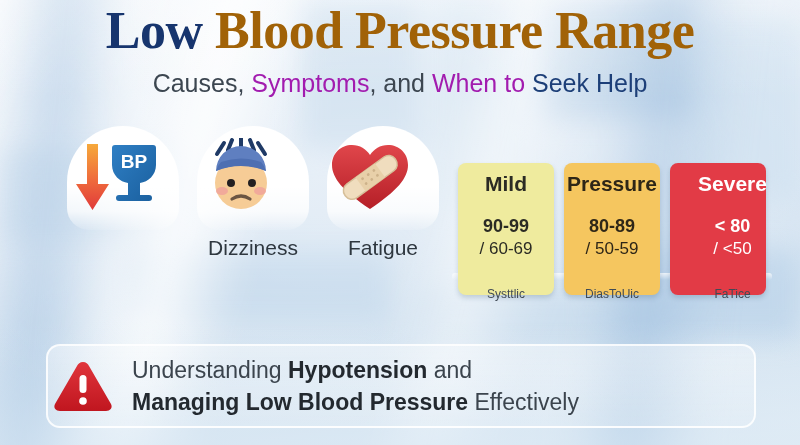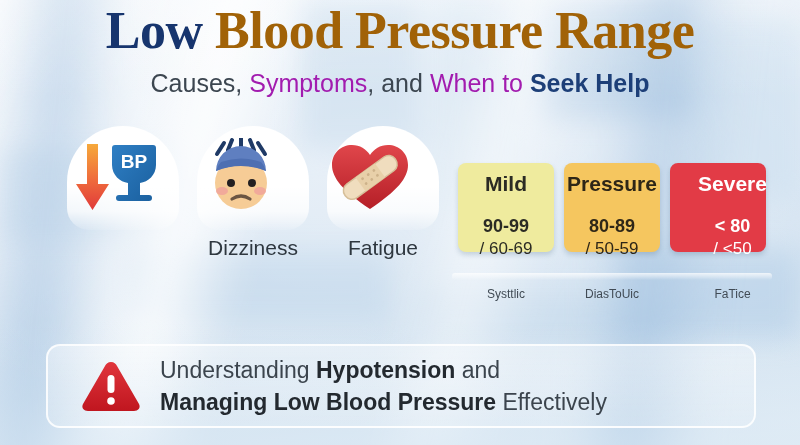--- a/index.html
+++ b/index.html
@@ -77,21 +77,21 @@
     top: 68px;
     left: 0;
     width: 800px;
     text-align: center;
     font-size: 25px;
     line-height: 30px;
     white-space: nowrap;
     color: #3c4650;
   }
   .s-bold-navy { font-weight: normal; color: #a21caf; }
-  .s-navy { color: #1d3f78; font-weight: bold; }
+  .s-navy { color: #1d3f78; }
 
   
   .symptoms {
     position: absolute;
     left: 58px;
     top: 126px;
     width: 390px;
     display: flex;
     justify-content: flex-start;
     gap: 0px;
@@ -130,21 +130,21 @@
   .cards {
     position: absolute;
     left: 458px;
     top: 163px;
     display: flex;
     gap: 10px;
   }
   .card {
     position: relative;
     width: 96px;
-    height: 89px;
+    height: 132px;
     border-radius: 8px;
     display: flex;
     flex-direction: column;
     align-items: center;
     justify-content: flex-start;
     padding-top: 9px;
     box-sizing: border-box;
     box-shadow: 0 3px 5px rgba(60,90,120,0.22);
   }
   .card-title {
@@ -187,21 +187,21 @@
     left: 46px;
     top: 344px;
     width: 710px;
     height: 84px;
     border-radius: 14px;
     background: linear-gradient(180deg, rgba(255,255,255,0.42) 0%, rgba(255,255,255,0.16) 100%);
     border: 2px solid rgba(255,255,255,0.85);
     box-sizing: border-box;
     display: flex;
     align-items: center;
-    padding-left: 32px;
+    padding-left: 4px;
   }
   .banner-text {
     margin-left: 18px;
     font-size: 23px;
     line-height: 32px;
     color: #3b444d;
   }
   .b-bold { font-weight: bold; color: #23292f; }
 
   .warn-tri {

